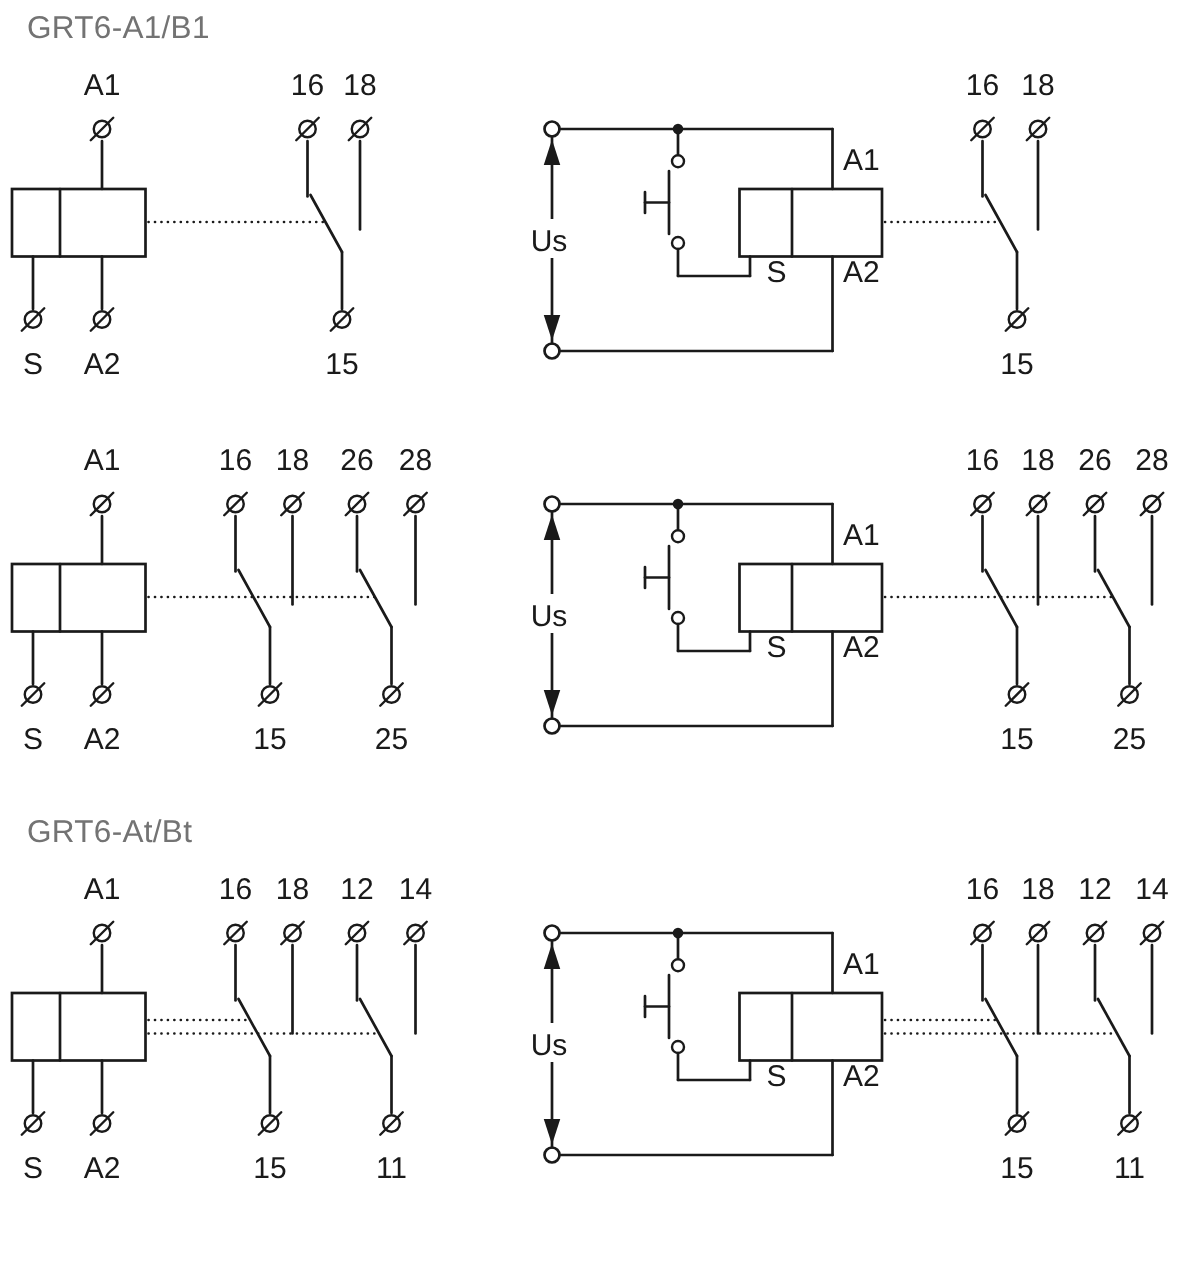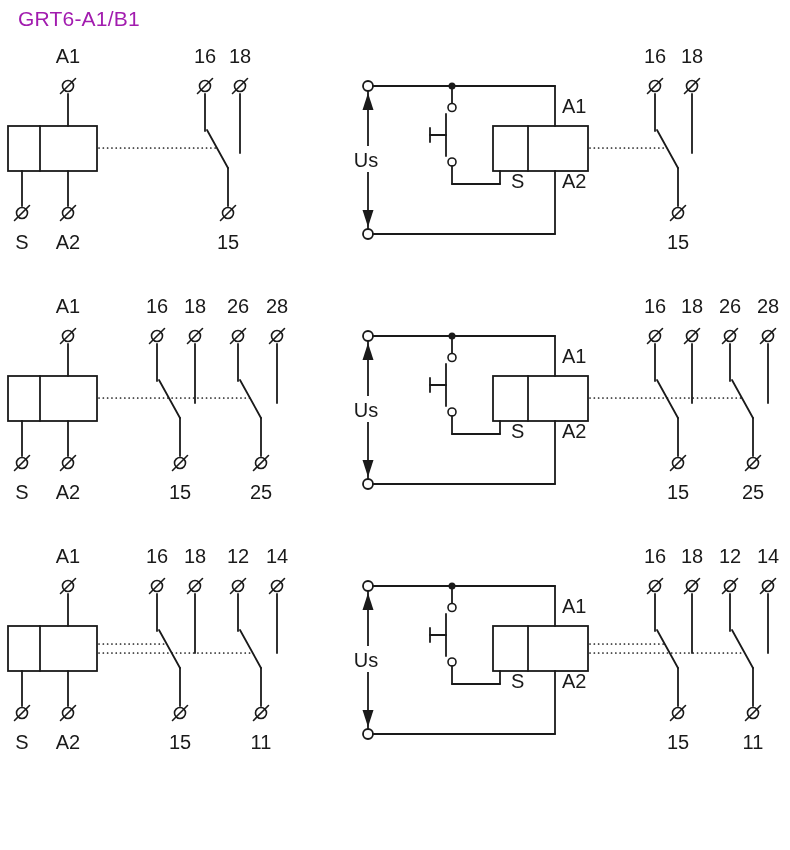--- a/index.html
+++ b/index.html
@@ -1,19 +1,19 @@
 <!DOCTYPE html>
 <html><head>
 <meta charset="utf-8">
 <style>
   html,body{margin:0;padding:0;background:#ffffff;}
   body{width:790px;height:850px;font-family:"Liberation Sans",sans-serif;}
   section.schematic{display:block;}
   h2.sec-title{margin:0;padding:7px 0 5px 18px;font-size:21px;line-height:24px;
-    font-weight:500;color:#a21caf;letter-spacing:.2px;}
+    font-weight:500;color:#737373;letter-spacing:.2px;}
   .diagram-row{width:784px;height:250px;}
   svg{display:block;}
   svg text{font-family:"Liberation Sans",sans-serif;}
 </style>
 </head>
 <body>
 
 <div class="page">
 
   <section class="schematic">
@@ -279,20 +279,21 @@
                 <line x1="745.5" y1="184.5" x2="760.5" y2="169.5" stroke="#1a1a1a" stroke-width="1.6" stroke-linecap="round"></line>
               </g>
               <text x="753" y="213" text-anchor="middle" font-size="20" fill="#1a1a1a">25</text>
             </g>
           </g>
         </svg>
       </div>
   </section>
 
   <section class="schematic">
+    <h2 class="sec-title">GRT6-At/Bt</h2>
     <div class="diagram-row">
         <svg width="790" height="250" viewBox="0 0 790 250">
           <g>
             <g>
               <text x="68" y="27" text-anchor="middle" font-size="20" fill="#1a1a1a">A1</text>
               <g>
                 <circle cx="68" cy="50" r="5.5" fill="none" stroke="#1a1a1a" stroke-width="1.6"></circle>
                 <line x1="60.5" y1="57.5" x2="75.5" y2="42.5" stroke="#1a1a1a" stroke-width="1.6" stroke-linecap="round"></line>
               </g>
               <line x1="68" y1="58" x2="68" y2="90" stroke="#1a1a1a" stroke-width="1.8" stroke-linecap="round"></line>

